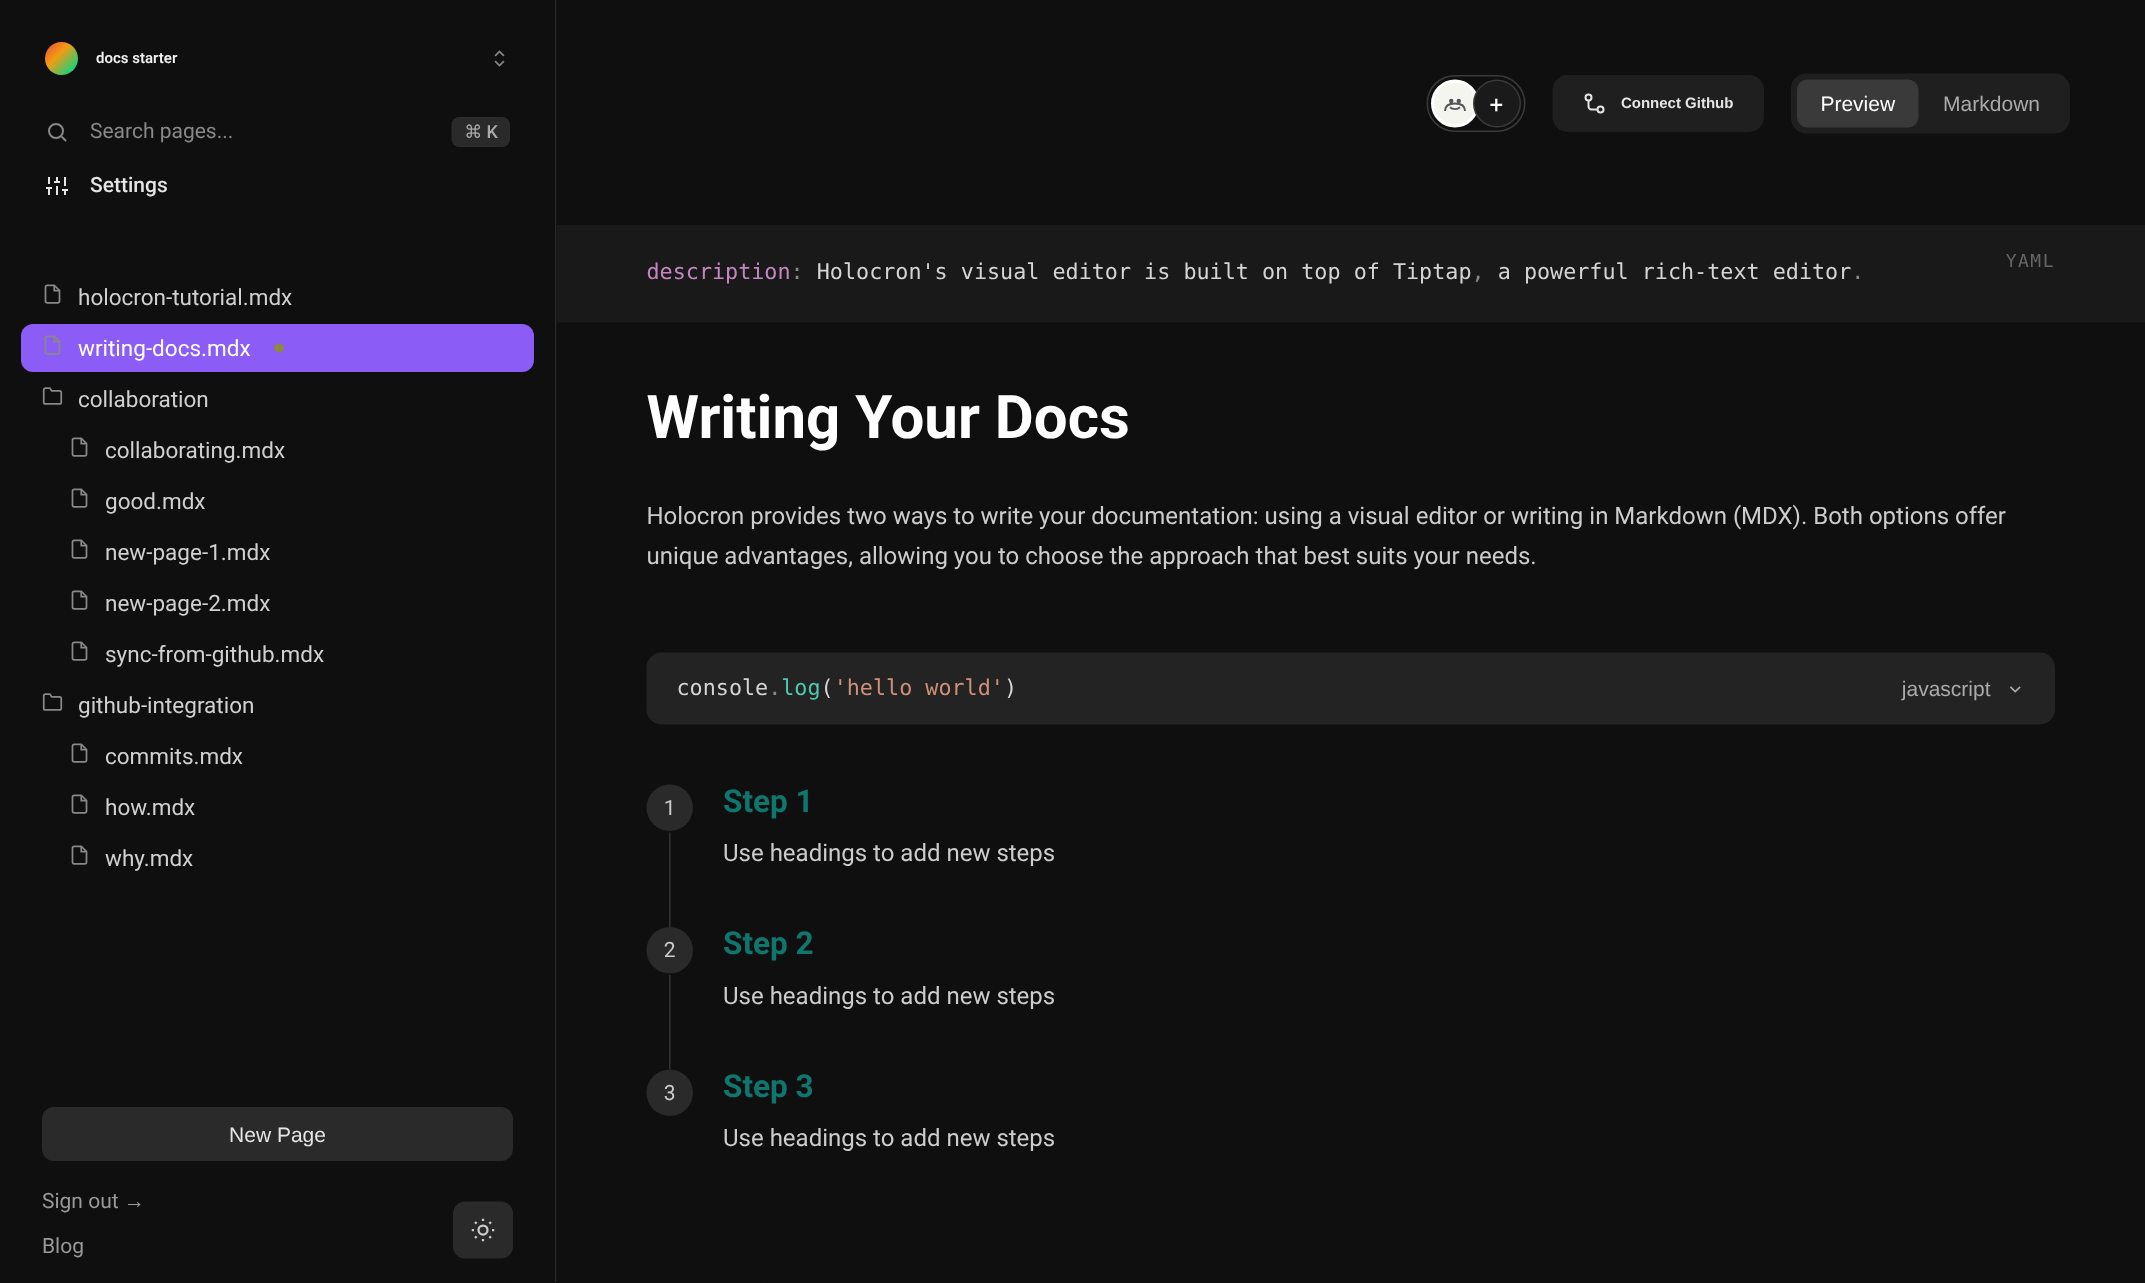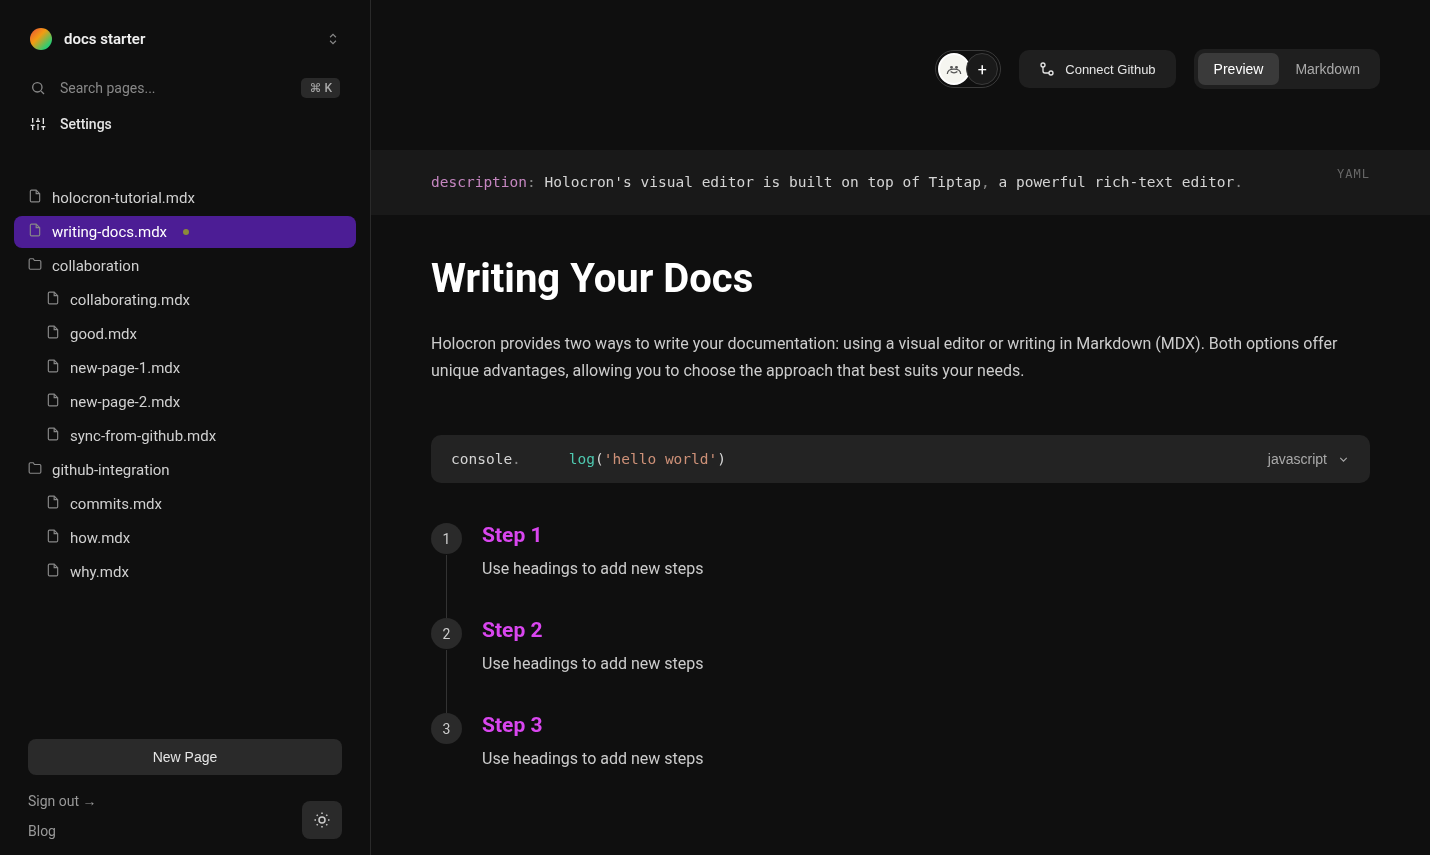--- a/index.html
+++ b/index.html
@@ -35,21 +35,21 @@
       align-items: center;
       gap: 12px;
     }
     .workspace-logo {
       width: 22px;
       height: 22px;
       border-radius: 50%;
       background: linear-gradient(135deg, #e74c3c 0%, #f39c12 40%, #2ecc71 80%);
     }
     .workspace-name {
-      font-size: 15px;
+      font-size: 10px;
       font-weight: 600;
       color: #f0f0f0;
     }
     .chevron-updown {
       color: #888;
       font-size: 12px;
       display: flex;
       flex-direction: column;
       line-height: 0.5;
     }
@@ -104,21 +104,21 @@
       align-items: center;
       gap: 10px;
       padding: 7px 14px;
       border-radius: 8px;
       cursor: pointer;
       font-size: 15px;
       color: #d0d0d0;
       margin-bottom: 2px;
     }
     .tree-item.active {
-      background: #4c1d95;
+      background: #8b5cf6;
       color: #fff;
     }
     .tree-item.indent {
       padding-left: 32px;
     }
     .tree-icon {
       width: 14px;
       height: 14px;
       flex-shrink: 0;
     }
@@ -218,22 +218,22 @@
     }
     .connect-btn {
       display: flex;
       align-items: center;
       gap: 10px;
       background: #1f1f1f;
       border: none;
       color: #e5e5e5;
       padding: 11px 20px;
       border-radius: 10px;
-      font-size: 13px;
-      font-weight: 400;
+      font-size: 10px;
+      font-weight: 700;
       cursor: pointer;
     }
     .view-toggle {
       display: flex;
       background: #1f1f1f;
       border-radius: 10px;
       padding: 4px;
     }
     .view-toggle-btn {
       padding: 8px 16px;
@@ -291,21 +291,21 @@
       padding: 16px 20px;
       display: flex;
       justify-content: space-between;
       align-items: center;
       font-family: "SF Mono", Monaco, Consolas, monospace;
       font-size: 14.5px;
       margin-bottom: 40px;
     }
     .tok-id { color: #d4d4d4; }
     .tok-punct { color: #888; }
-    .tok-method { color: #4ec9b0; margin-left: 48px; }
+    .tok-method { color: #4ec9b0; }
     .tok-str { color: #ce9178; }
     .tok-paren { color: #d4d4d4; }
     .lang-select {
       display: flex;
       align-items: center;
       gap: 10px;
       color: #aaa;
       font-size: 14px;
       font-family: -apple-system, sans-serif;
       cursor: pointer;
@@ -337,21 +337,21 @@
       align-items: center;
       justify-content: center;
       font-size: 14px;
       color: #ccc;
       flex-shrink: 0;
       z-index: 1;
     }
     .step-content h3 {
       font-size: 21px;
       font-weight: 700;
-      color: #d946ef;
+      color: #0f766e;
       margin-bottom: 12px;
     }
     .step-content p {
       font-size: 16px;
       color: #ccc;
     }
   </style>
 </head>
 <body>
 

